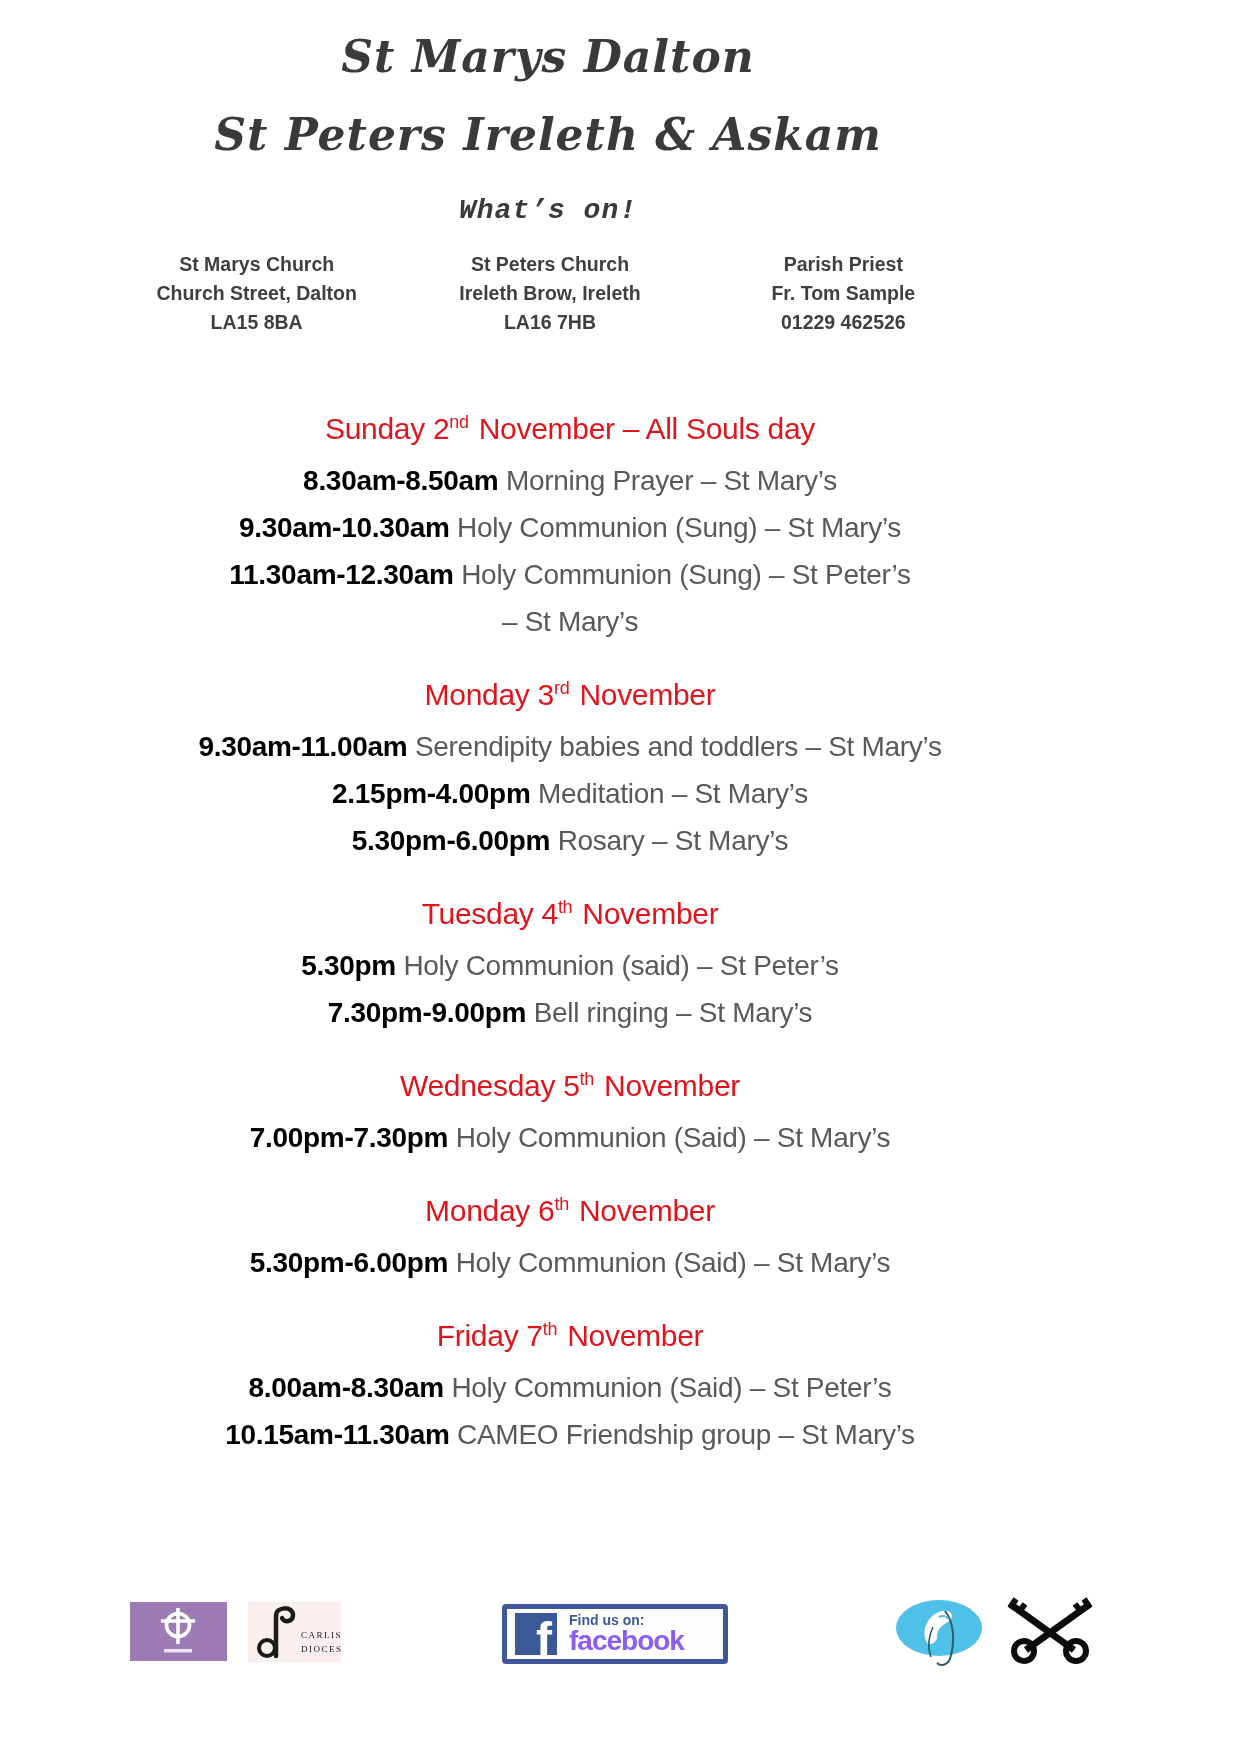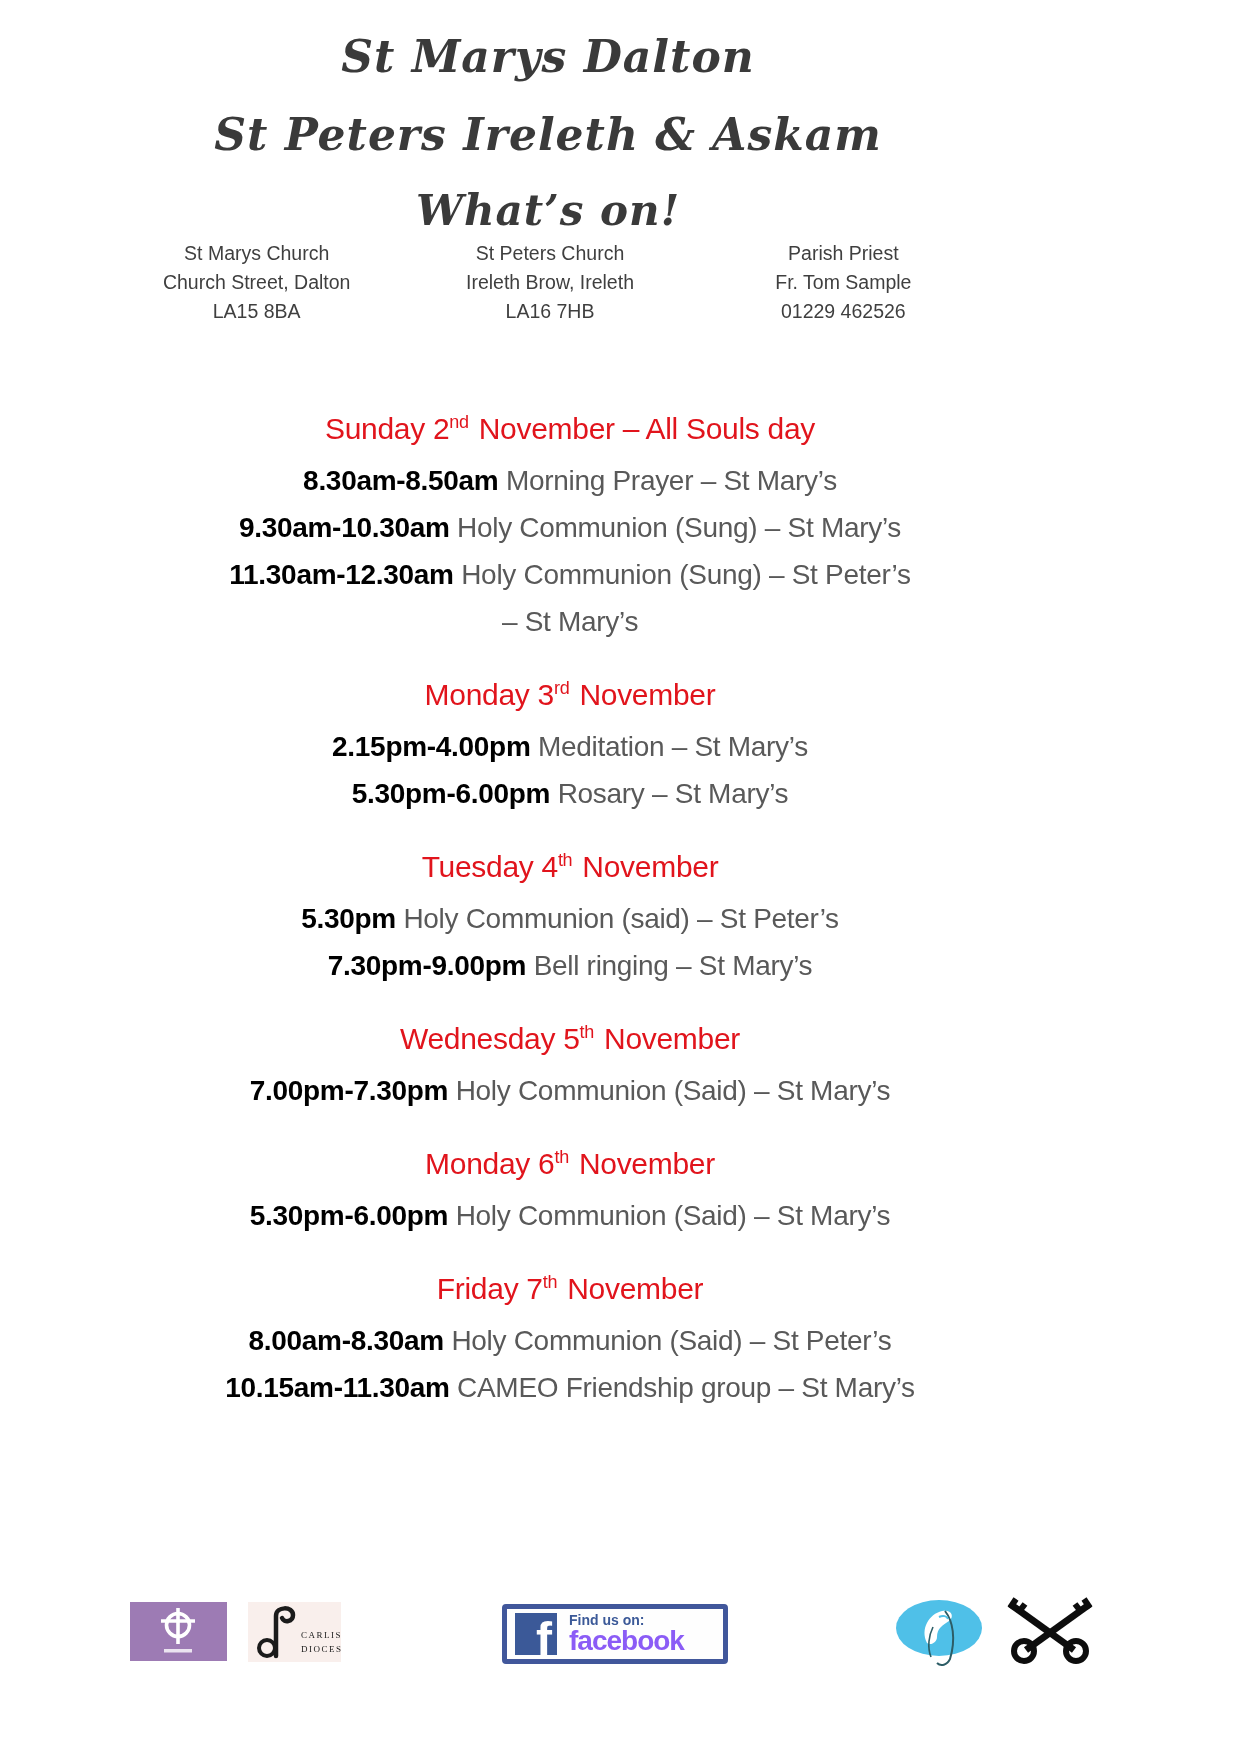--- a/index.html
+++ b/index.html
@@ -17,26 +17,27 @@
     text-align:center;
   }
   .script-title {
     font-family:"DejaVu Serif", serif;
     font-style:italic; font-weight:bold;
     color:#3a3a3a;
     letter-spacing:1px;
   }
   .title-1 { font-size:44px; line-height:54px; }
   .title-2 { font-size:44px; line-height:54px; margin-top:24px; }
-  .title-3 { font-size:42px; line-height:50px; margin-top:24px; }
+  .title-3 { font-size:28px; line-height:50px; margin-top:24px;font-family:Liberation Mono, monospace; }
 
   
   .contacts {
-    position:absolute; top:239px; left:110px; width:880px;
+    position:absolute; top:250px; left:110px; width:880px;
     display:flex;
+    font-weight:bold;
   }
   .contact-col { flex:1; text-align:center; }
   .contact-line {
     font-size:19.5px; line-height:29px; color:#3f3f3f;
   }
 
   
   .schedule {
     position:absolute; top:405px; left:0; width:1140px;
     text-align:center;
@@ -116,20 +117,21 @@
     </div>
   </div>
 
   <div class="schedule">
       <div class="day-heading"><span>Sunday 2</span><span class="ord">nd</span><span> November – All Souls day</span></div>
       <div class="event"><span class="time">8.30am-8.50am </span><span class="desc">Morning Prayer – St Mary’s</span></div>
       <div class="event"><span class="time">9.30am-10.30am </span><span class="desc">Holy Communion (Sung) – St Mary’s</span></div>
       <div class="event"><span class="time">11.30am-12.30am </span><span class="desc">Holy Communion (Sung) – St Peter’s</span></div>
       <div class="event"><span class="desc">– St Mary’s</span></div>
       <div class="day-heading"><span>Monday 3</span><span class="ord">rd</span><span> November</span></div>
+      <div class="event"><span class="time">9.30am-11.00am </span><span class="desc">Serendipity babies and toddlers – St Mary’s</span></div>
       <div class="event"><span class="time">2.15pm-4.00pm </span><span class="desc">Meditation – St Mary’s</span></div>
       <div class="event"><span class="time">5.30pm-6.00pm </span><span class="desc">Rosary – St Mary’s</span></div>
       <div class="day-heading"><span>Tuesday 4</span><span class="ord">th</span><span> November</span></div>
       <div class="event"><span class="time">5.30pm </span><span class="desc">Holy Communion (said) – St Peter’s</span></div>
       <div class="event"><span class="time">7.30pm-9.00pm </span><span class="desc">Bell ringing – St Mary’s</span></div>
       <div class="day-heading"><span>Wednesday 5</span><span class="ord">th</span><span> November</span></div>
       <div class="event"><span class="time">7.00pm-7.30pm </span><span class="desc">Holy Communion (Said) – St Mary’s</span></div>
       <div class="day-heading"><span>Monday 6</span><span class="ord">th</span><span> November</span></div>
       <div class="event"><span class="time">5.30pm-6.00pm </span><span class="desc">Holy Communion (Said) – St Mary’s</span></div>
       <div class="day-heading"><span>Friday 7</span><span class="ord">th</span><span> November</span></div>

